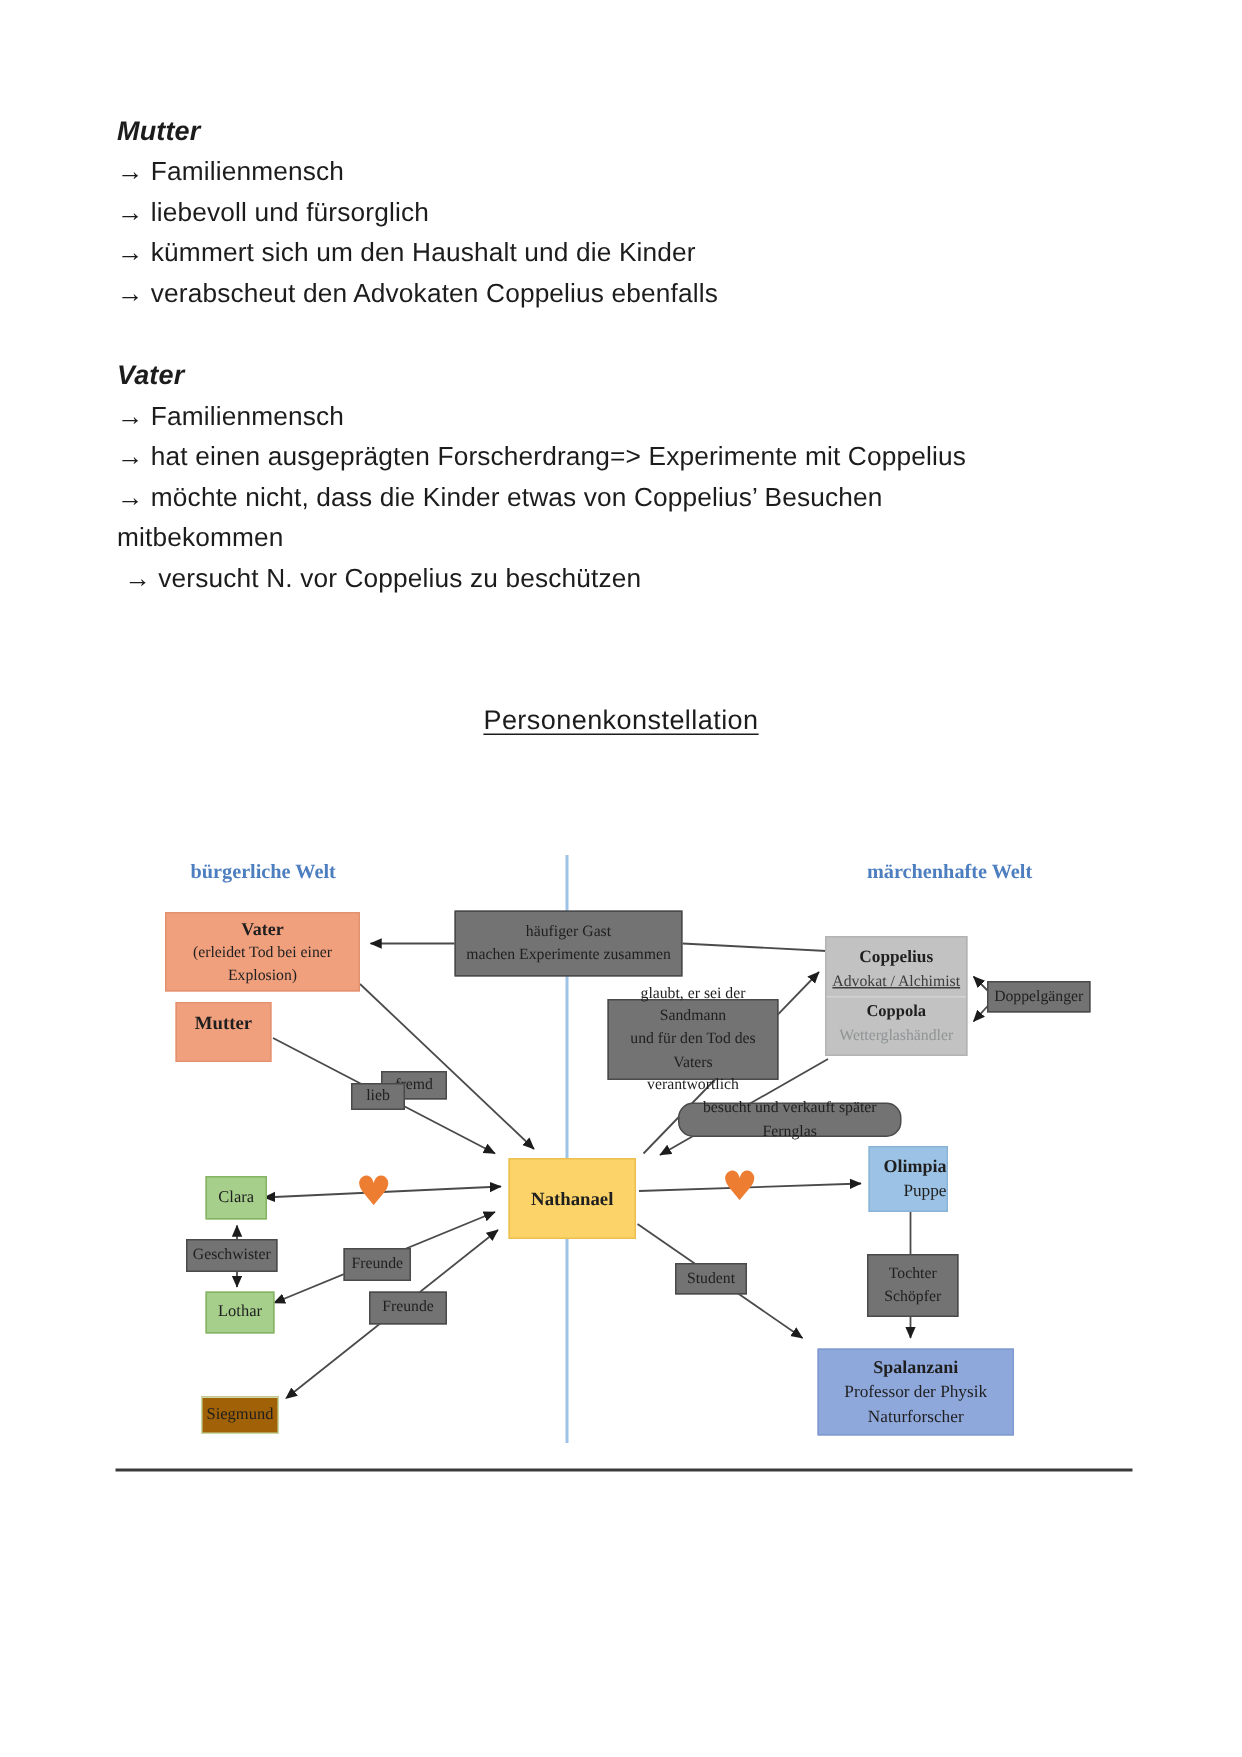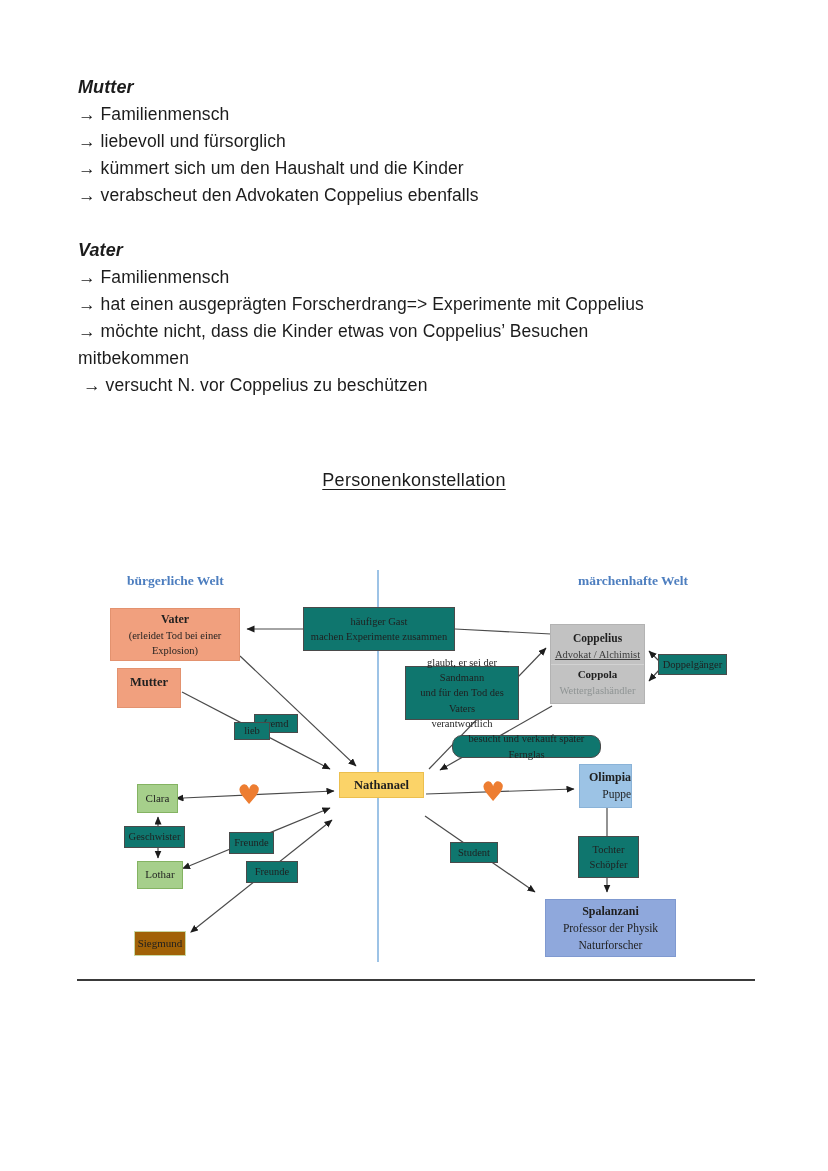--- a/index.html
+++ b/index.html
@@ -67,21 +67,21 @@
     align-items: center;
     justify-content: center;
     text-align: center;
     line-height: 1.45;
     color: #1f1f1f;
   }
   .node .t  { font-weight: bold; font-size: 12px; }
   .node .s  { font-size: 10.5px; }
 
   .labelbox {
-    background: #0f766e;
+    background: #737373;
     border: 1.4px solid #4a4a4a;
     font-size: 10.5px;
   }
   .salmon   { background: #f1a07e; border: 1px solid #e3926f; }
   .yellow   { background: #fbd368; border: 1px solid #ecbf4e; }
   .green    { background: #a6cf8b; border: 1px solid #84b362; }
   .lblue    { background: #9cc3e5; border: 1px solid #8ab3d8; }
   .vblue    { background: #8fa8dc; border: 1px solid #7f99d0; }
   .graybox  { background: #c2c2c2; border: 1px solid #b3b3b3; }
   .graybox .sub-light { color: #8f9494; }
@@ -209,21 +209,21 @@
     <div class="node labelbox" style="left:405px; top:666px; width:114px; height:54px;">
       <span>glaubt, er sei der Sandmann</span>
       <span>und für den Tod des Vaters</span>
       <span>verantwortlich</span>
     </div>
 
     <div class="node labelbox" style="left:452px; top:735px; width:149px; height:23px;border-radius:10px;">
       <span>besucht und verkauft später Fernglas</span>
     </div>
 
-    <div class="node yellow" style="left:339px; top:772px; width:85px; height:26px;">
+    <div class="node yellow" style="left:339px; top:772px; width:85px; height:54px;">
       <span class="t" style="font-size:12.5px;">Nathanael</span>
     </div>
 
     <div class="node lblue" style="left:579px; top:764px; width:53px; height:44px;align-items:flex-end;">
       <span class="t">Olimpia</span>
       <span class="s" style="font-size:11.5px;">Puppe</span>
     </div>
 
     <div class="node green" style="left:137px; top:784px; width:41px; height:29px;">
       <span class="s" style="font-size:11px;">Clara</span>

